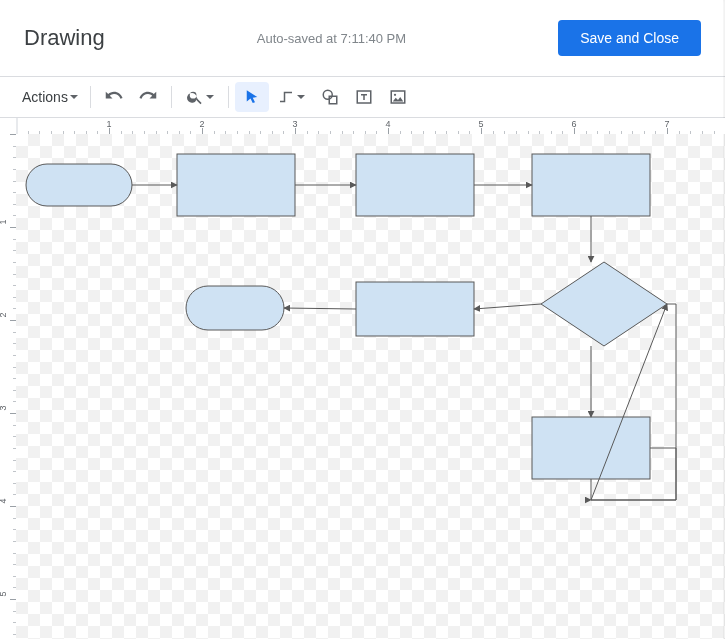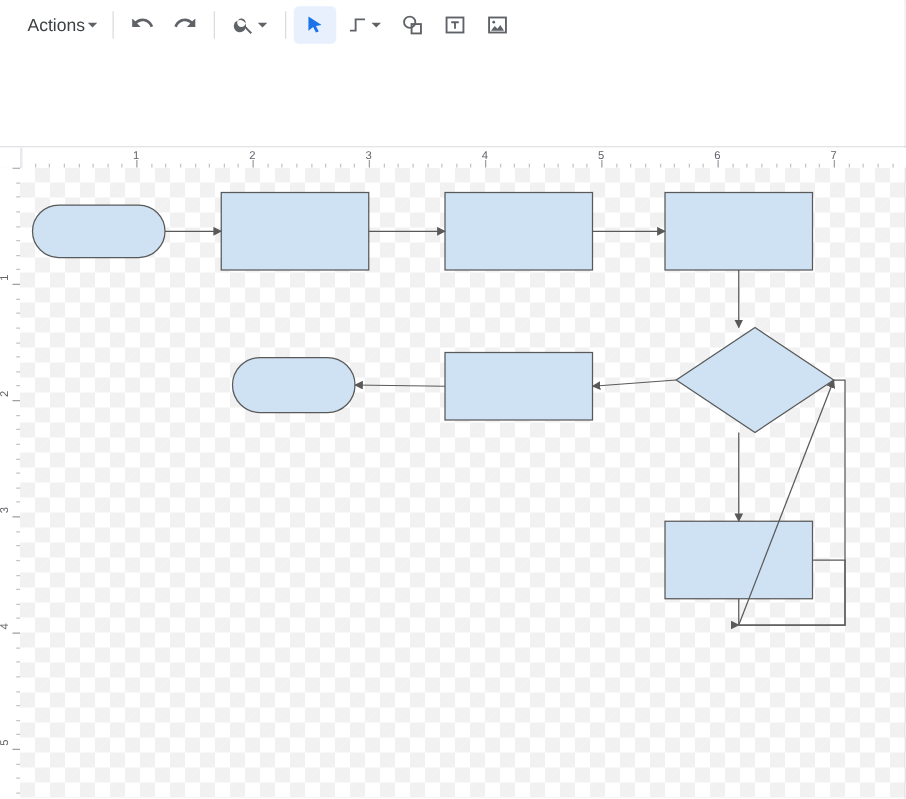--- a/index.html
+++ b/index.html
@@ -42,20 +42,25 @@
   .h-ruler .tick-minor { position:absolute; width:1px; height:3px; bottom:0; background:#c0c4c9; }
   .v-ruler .tick-major { height:1px; width:6px; right:0; }
   .v-ruler .tick-minor { position:absolute; height:1px; width:3px; right:0; background:#c0c4c9; }
   .margin-guide-h { position:absolute; top:0; bottom:0; width:18px; background:#e8eaed; z-index:1;}
   .right-edge { position:absolute; top:0; right:0;width:2px;height:100%;box-shadow:-1px 0 3px rgba(0,0,0,.08) inset;}
 </style>
 </head>
 <body>
 
 <div class="app">
+  <div class="header">
+    <div class="title">Drawing</div>
+    <div class="status">Auto-saved at 7:11:40 PM</div>
+    <button class="save-btn">Save and Close</button>
+  </div>
 
   <div class="toolbar">
     <div class="tb-btn txt">
       <span>Actions</span>
       <svg class="caret" width="8" height="5">
           <path d="M0 0 L4 4 L8 0 Z" fill="#5f6368"></path>
         </svg>
     </div>
     <div class="sep"></div>
     <div class="tb-btn">

